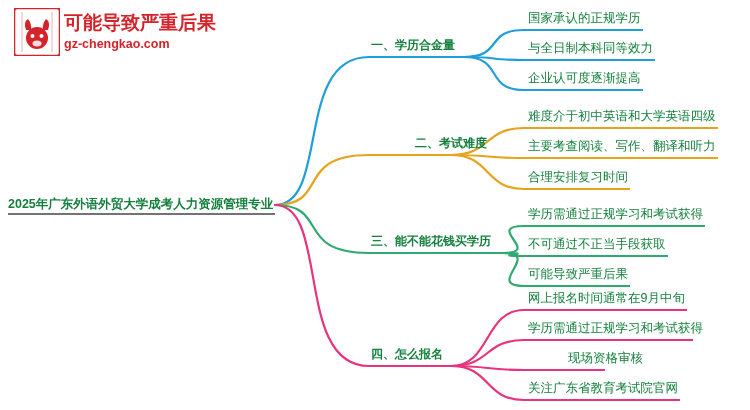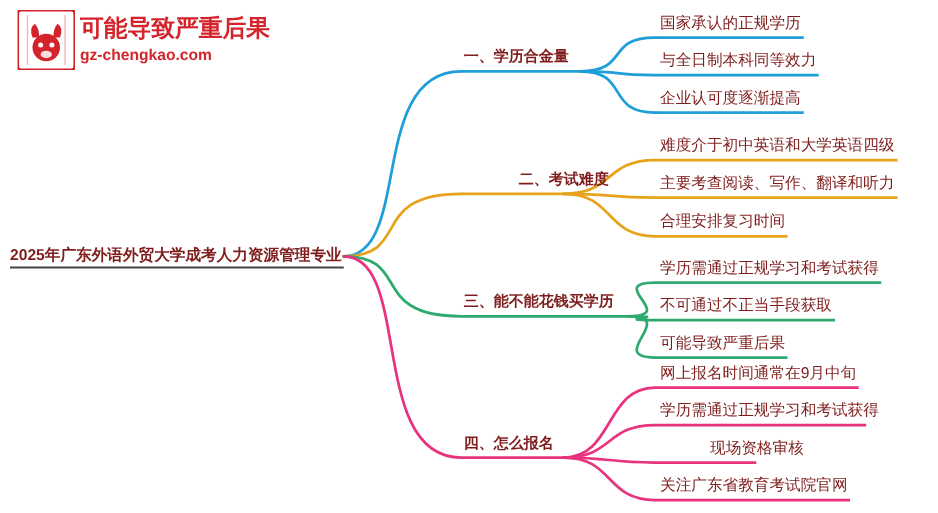--- a/index.html
+++ b/index.html
@@ -50,21 +50,21 @@
     left: 50px;
     top: 29px;
     font-size: 12.5px;
     font-weight: bold;
     color: #d4232a;
     white-space: nowrap;
   }
   .node {
     position: absolute;
     white-space: nowrap;
-    color: #7f1d1d;
+    color: #15803d;
     line-height: 1;
   }
   .root-label {
     font-size: 12.5px;
     font-weight: bold;
     left: 8px;
     top: 198px;
   }
   .branch-label {
     font-size: 12px;

